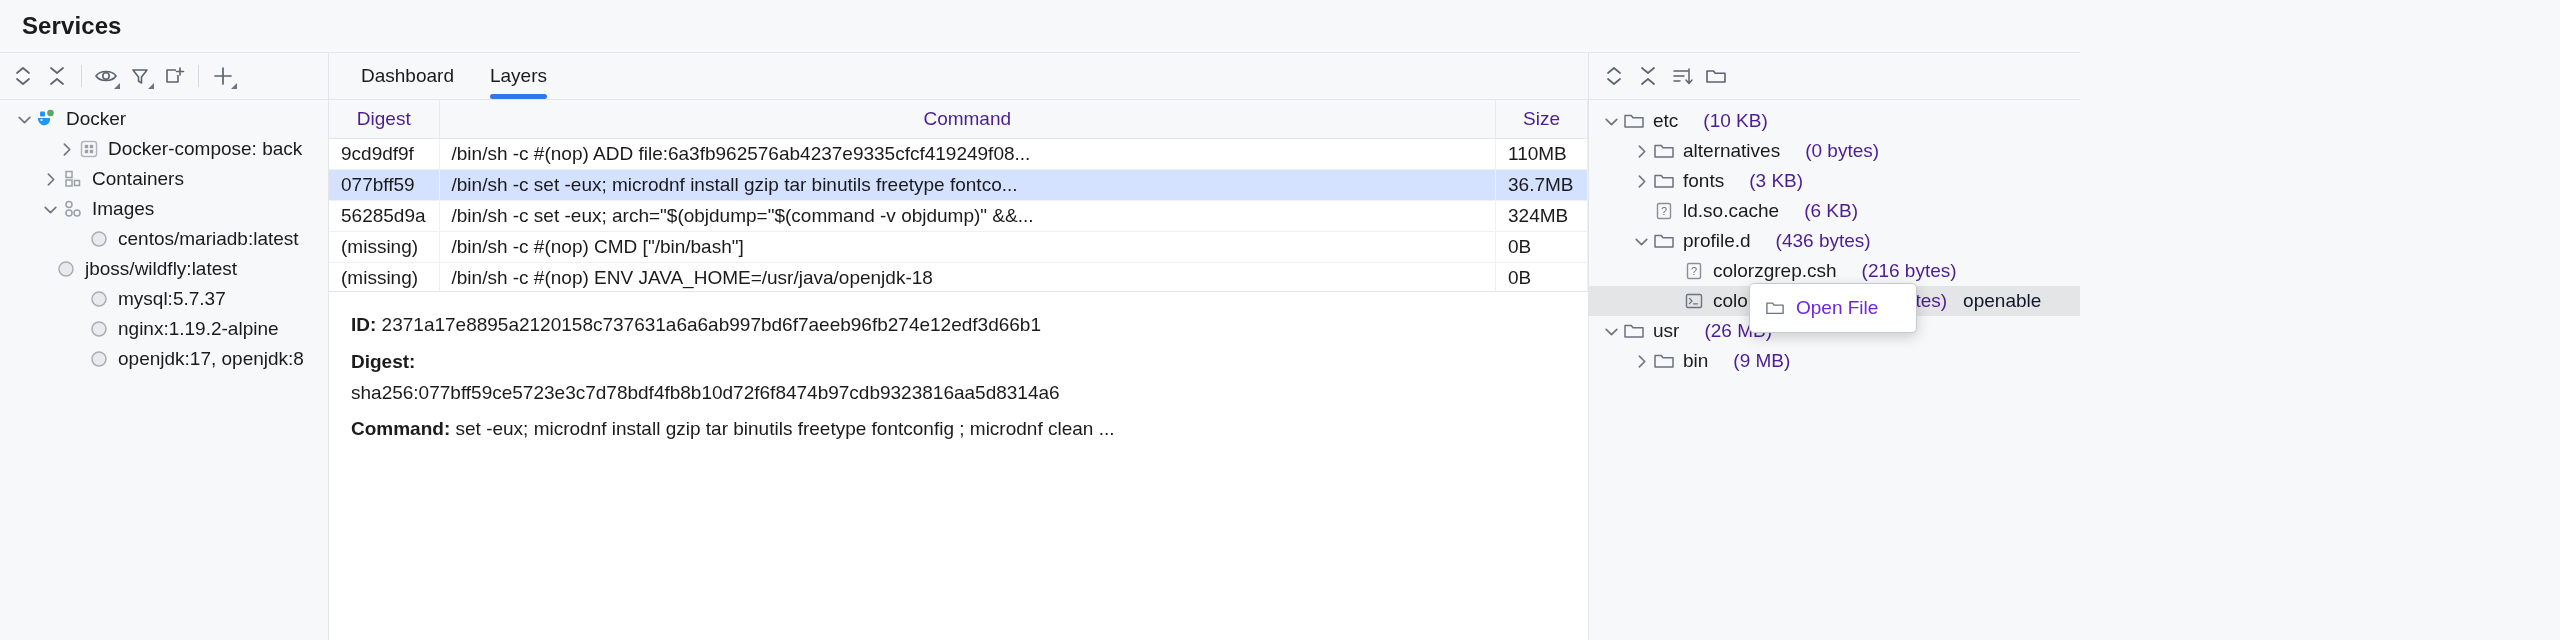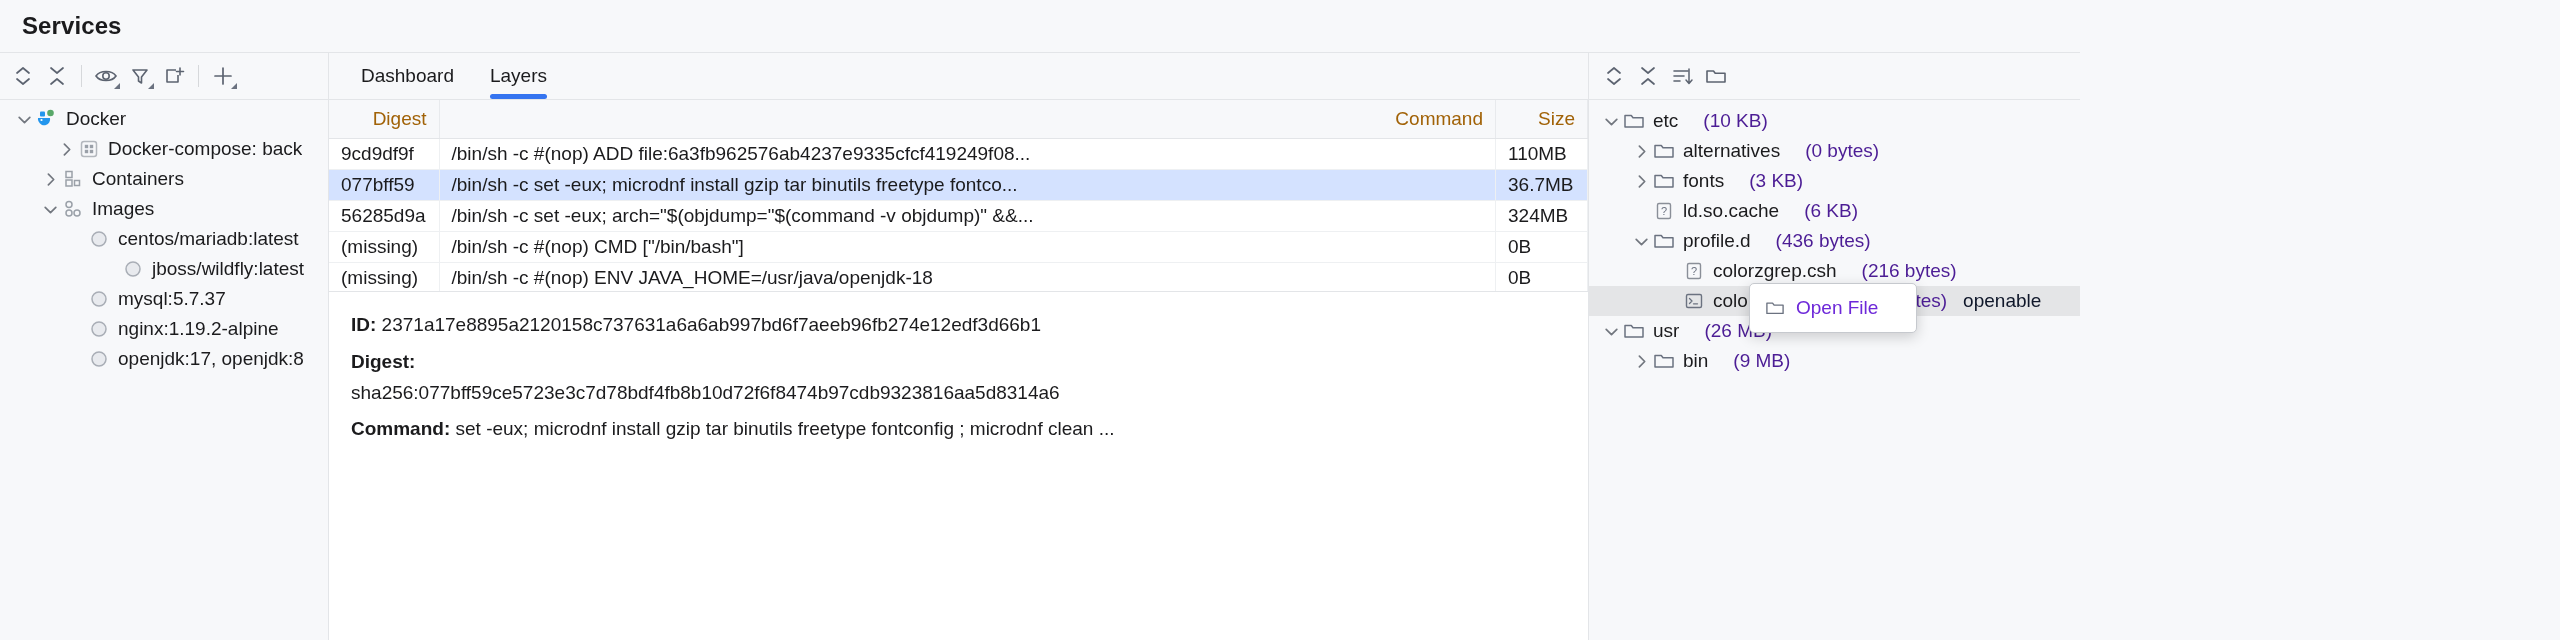--- a/index.html
+++ b/index.html
@@ -56,21 +56,21 @@
   .tab { position: relative; height: 47px; display: flex; align-items: center;
          padding: 0 18px; font-size: 19px; color: #1b1b1d; }
   .tab .underline { position: absolute; left: 18px; right: 18px; bottom: 0; height: 5px;
                     border-radius: 3px; background: #3574f0; }
 
   
   .table-wrap { height: 192px; min-height: 192px; background: #fff; overflow: hidden;
                 border-bottom: 1px solid #e3e5e8; }
   table.layers { width: 100%; border-collapse: collapse; table-layout: fixed; }
   table.layers th {
-     font-size: 19px; font-weight: normal; text-align: right; color: #a16207;
+     font-size: 19px; font-weight: normal; text-align: center; color: #4c1d95;
      height: 38px; padding: 0 12px; background: #f7f8fa;
      border-bottom: 1px solid #e3e5e8; border-right: 1px solid #e8eaed;
   }
   table.layers td {
      font-size: 19px; height: 31px; padding: 0 12px; color: #1b1b1d;
      border-bottom: 1px solid #eef0f2; border-right: 1px solid #eef0f2;
      white-space: nowrap; overflow: hidden; text-overflow: ellipsis;
   }
   table.layers tr.sel td { background: #d4e2ff; }
   .col-digest { width: 110px; }
@@ -224,21 +224,21 @@
           </div>
           <div class="trow" style="padding-left: 66px;">
             <span class="twist"></span>
             <span class="tico">
               <svg width="20" height="20" viewBox="0 0 20 20">
                 <circle cx="10" cy="10" r="7" fill="#e8eaee" stroke="#a9aeb6" stroke-width="1.5"></circle>
               </svg>
             </span>
             <span class="tlabel">centos/mariadb:latest</span>
           </div>
-          <div class="trow" style="padding-left: 100px;">
+          <div class="trow" style="padding-left: 33px;">
             <span class="twist"></span>
             <span class="tico">
               <svg width="20" height="20" viewBox="0 0 20 20">
                 <circle cx="10" cy="10" r="7" fill="#e8eaee" stroke="#a9aeb6" stroke-width="1.5"></circle>
               </svg>
             </span>
             <span class="tlabel">jboss/wildfly:latest</span>
           </div>
           <div class="trow" style="padding-left: 66px;">
             <span class="twist"></span>

